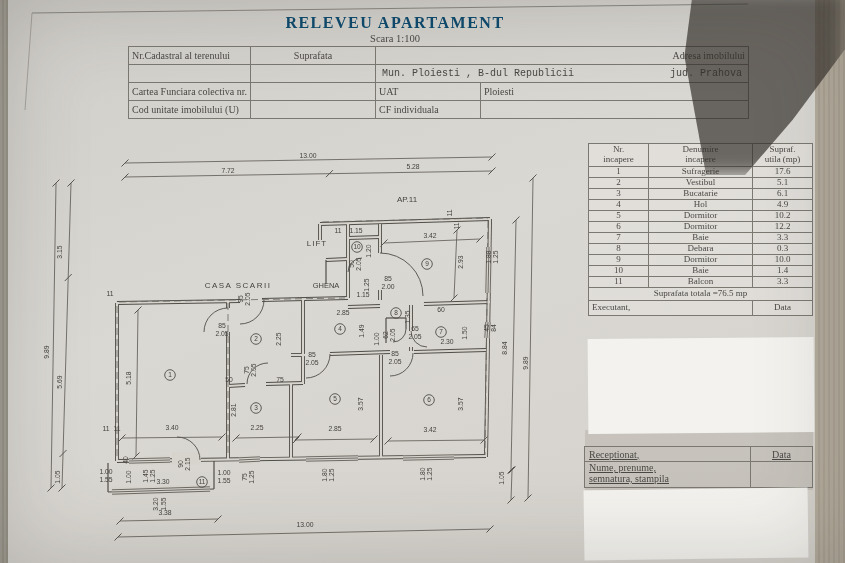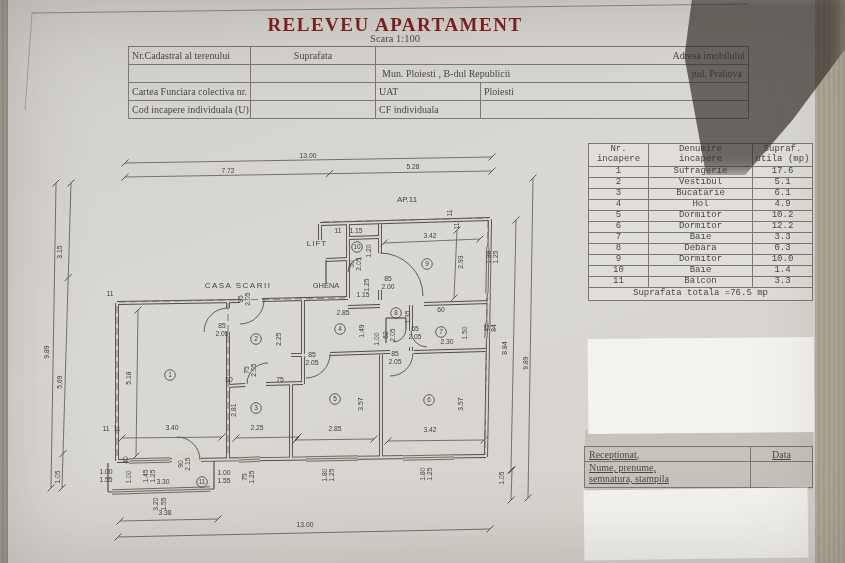--- a/index.html
+++ b/index.html
@@ -10,31 +10,31 @@
   .vignette{position:absolute;left:0;top:0;width:845px;height:563px;pointer-events:none;
         box-shadow:inset 0 0 90px rgba(60,55,48,.22);z-index:40;}
   .side-strip{position:absolute;right:0;top:0;width:30px;height:563px;z-index:30;
         background:repeating-linear-gradient(90deg,#b4ac9d 0 3px,#aaa294 3px 5px);}
   .left-strip{position:absolute;left:0;top:0;width:8px;height:563px;z-index:30;
         background:repeating-linear-gradient(90deg,#a29e95 0 2px,#979388 2px 4px);}
   .corner-shadow{position:absolute;left:628px;top:-10px;width:217px;height:185px;z-index:35;
         background:rgba(50,46,41,.68);filter:blur(9px);
         clip-path:polygon(30% 0,100% 0,100% 32%,76% 70%,54% 100%,36% 100%,26% 36%);}
   .doc-title{position:absolute;left:130px;top:14px;width:530px;text-align:center;
-        font-size:19px;font-weight:bold;letter-spacing:1.5px;color:#7f1d1d;}
+        font-size:16px;font-weight:bold;letter-spacing:1.5px;color:#0c4a6e;}
   .doc-sub{position:absolute;left:130px;top:33px;width:530px;text-align:center;font-size:10.5px;}
   table.doc-table{border-collapse:collapse;table-layout:fixed;}
   table.doc-table td,table.doc-table th{border:1px solid #7b7872;padding:0 3px;
         overflow:hidden;white-space:nowrap;font-weight:normal;}
   #info-table{position:absolute;left:128px;top:46px;width:620px;font-size:10px;z-index:5;}
   #info-table td{height:17px;}
   #info-table .addr-cell{padding:0 6px;}
-  #info-table .addr-flex{display:flex;justify-content:space-between;}
+  #info-table .addr-flex{display:flex;justify-content:space-between;font-family:Liberation Mono, monospace;}
   #rooms-table{position:absolute;left:588px;top:143px;width:224px;font-size:9px;z-index:5;
-        background:rgba(238,236,231,.35);font-family:Liberation Mono, monospace;}
+        background:rgba(238,236,231,.35);}
   #rooms-table th{font-size:9px;line-height:1.1;text-align:center;padding:1px 2px;}
   #rooms-table td{height:10px;line-height:1.05;text-align:center;}
   #rooms-table .merged{text-align:center;height:12px;}
   #rooms-table .exec-row td{height:14px;}
   #rooms-table .exec-label{text-align:left;}
   #recept-table{position:absolute;left:584px;top:446px;width:228px;font-size:10px;z-index:6;text-decoration:underline;}
   #recept-table td{padding:0 4px;}
   #recept-table .r1 td{height:14px;}
   #recept-table .r2 td{height:25px;vertical-align:top;}
   .gray-band{position:absolute;left:585px;top:430px;width:228px;height:60px;
@@ -358,21 +358,21 @@
       </div>
     </td>
   </tr>
   <tr>
     <td>Cartea Funciara colectiva nr.</td>
     <td></td>
     <td>UAT</td>
     <td>Ploiesti</td>
   </tr>
   <tr>
-    <td>Cod incapere individuala (U)</td>
+    <td>Cod unitate imobilului (U)</td>
     <td></td>
     <td>CF individuala</td>
     <td></td>
   </tr>
 </tbody>
   </table>
 
 <table id="rooms-table" class="doc-table">
   <colgroup>
       <col style="width:60px">
@@ -440,20 +440,24 @@
     </tbody>
   <tbody>
     <tr>
       <td>11</td>
       <td>Balcon</td>
       <td>3.3</td>
     </tr>
     <tr>
       <td colspan="3" class="merged">Suprafata totala =76.5 mp</td>
     </tr>
+    <tr class="exec-row">
+      <td colspan="2" class="exec-label">Executant,</td>
+      <td>Data</td>
+    </tr>
   </tbody>
 </table>
 
 <div class="gray-band"></div>
 
 <table id="recept-table" class="doc-table">
   <colgroup>
       <col style="width:166px">
       <col style="width:62px">
     </colgroup>

